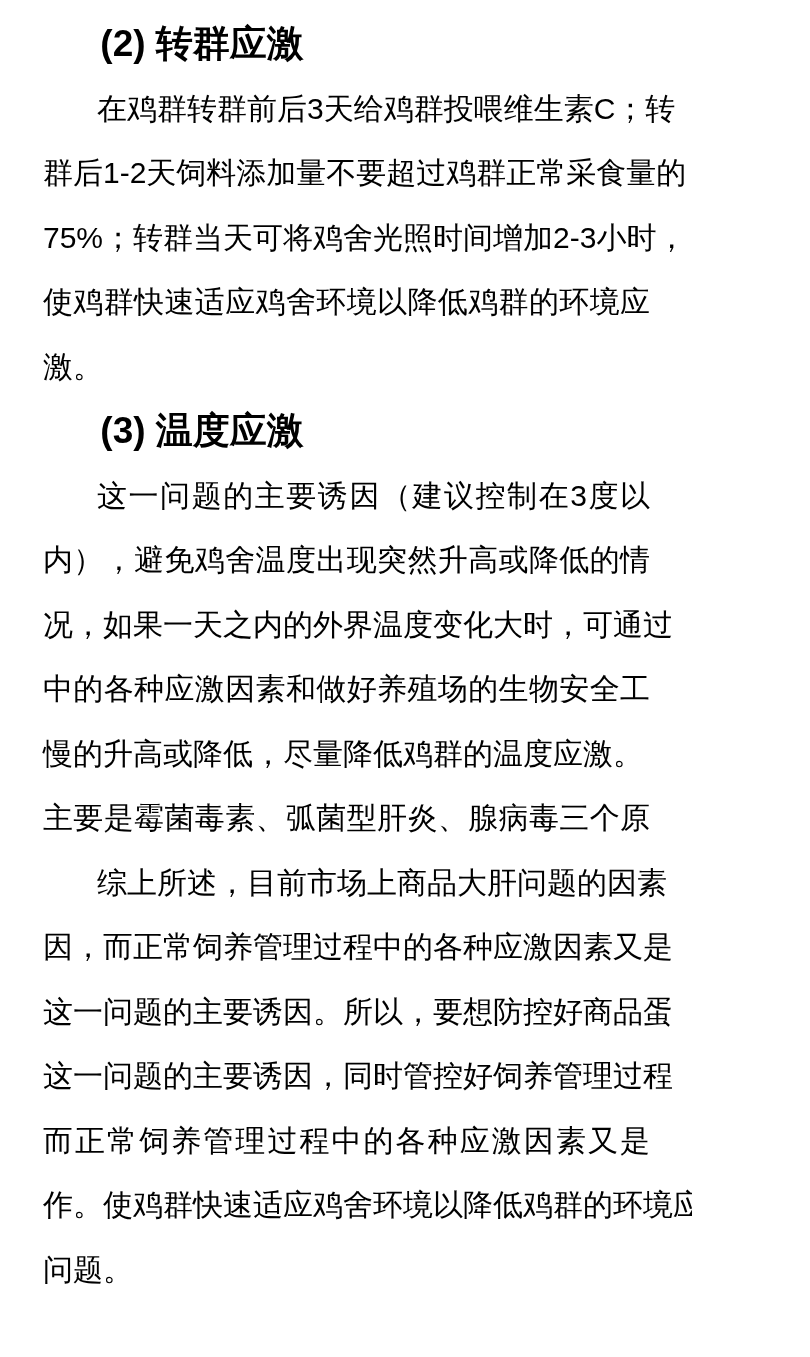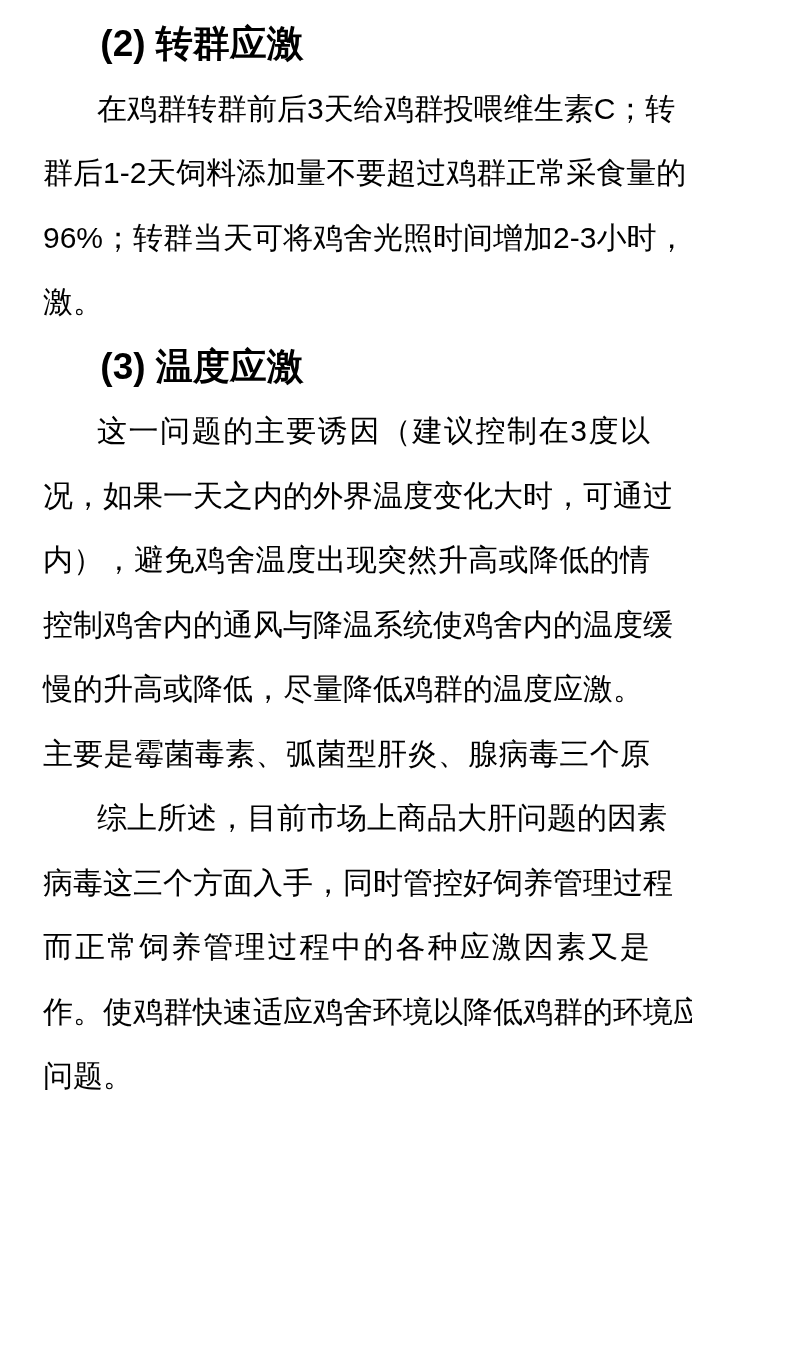--- a/index.html
+++ b/index.html
@@ -65,37 +65,40 @@
 <body>
 
 <main class="page">
   <div class="content">
 
     <h2 class="heading">(2) 转群应激</h2>
 
     <p class="para">
       <span class="line indent">在鸡群转群前后3天给鸡群投喂维生素C；转</span>
       <span class="line">群后1-2天饲料添加量不要超过鸡群正常采食量的</span>
-      <span class="line">96%；转群当天可将鸡舍光照时间增加2-3小时，</span>
+      <span class="line">75%；转群当天可将鸡舍光照时间增加2-3小时，</span>
+      <span class="line">使鸡群快速适应鸡舍环境以降低鸡群的环境应</span>
       <span class="line endline">激。</span>
     </p>
 
     <h2 class="heading">(3) 温度应激</h2>
 
     <p class="para">
       <span class="line indent">这一问题的主要诱因（建议控制在3度以</span>
+      <span class="line">内），避免鸡舍温度出现突然升高或降低的情</span>
       <span class="line">况，如果一天之内的外界温度变化大时，可通过</span>
-      <span class="line">内），避免鸡舍温度出现突然升高或降低的情</span>
-      <span class="line">控制鸡舍内的通风与降温系统使鸡舍内的温度缓</span>
+      <span class="line">中的各种应激因素和做好养殖场的生物安全工</span>
       <span class="line endline">慢的升高或降低，尽量降低鸡群的温度应激。</span>
     </p>
 
     <p class="para">
       <span class="line">主要是霉菌毒素、弧菌型肝炎、腺病毒三个原</span>
       <span class="line indent">综上所述，目前市场上商品大肝问题的因素</span>
-      <span class="line">病毒这三个方面入手，同时管控好饲养管理过程</span>
+      <span class="line">因，而正常饲养管理过程中的各种应激因素又是</span>
+      <span class="line">这一问题的主要诱因。所以，要想防控好商品蛋</span>
+      <span class="line">这一问题的主要诱因，同时管控好饲养管理过程</span>
       <span class="line">而正常饲养管理过程中的各种应激因素又是</span>
       <span class="line">作。使鸡群快速适应鸡舍环境以降低鸡群的环境应</span>
       <span class="line endline">问题。</span>
     </p>
 
   </div>
 </main>
 
 </body></html>

